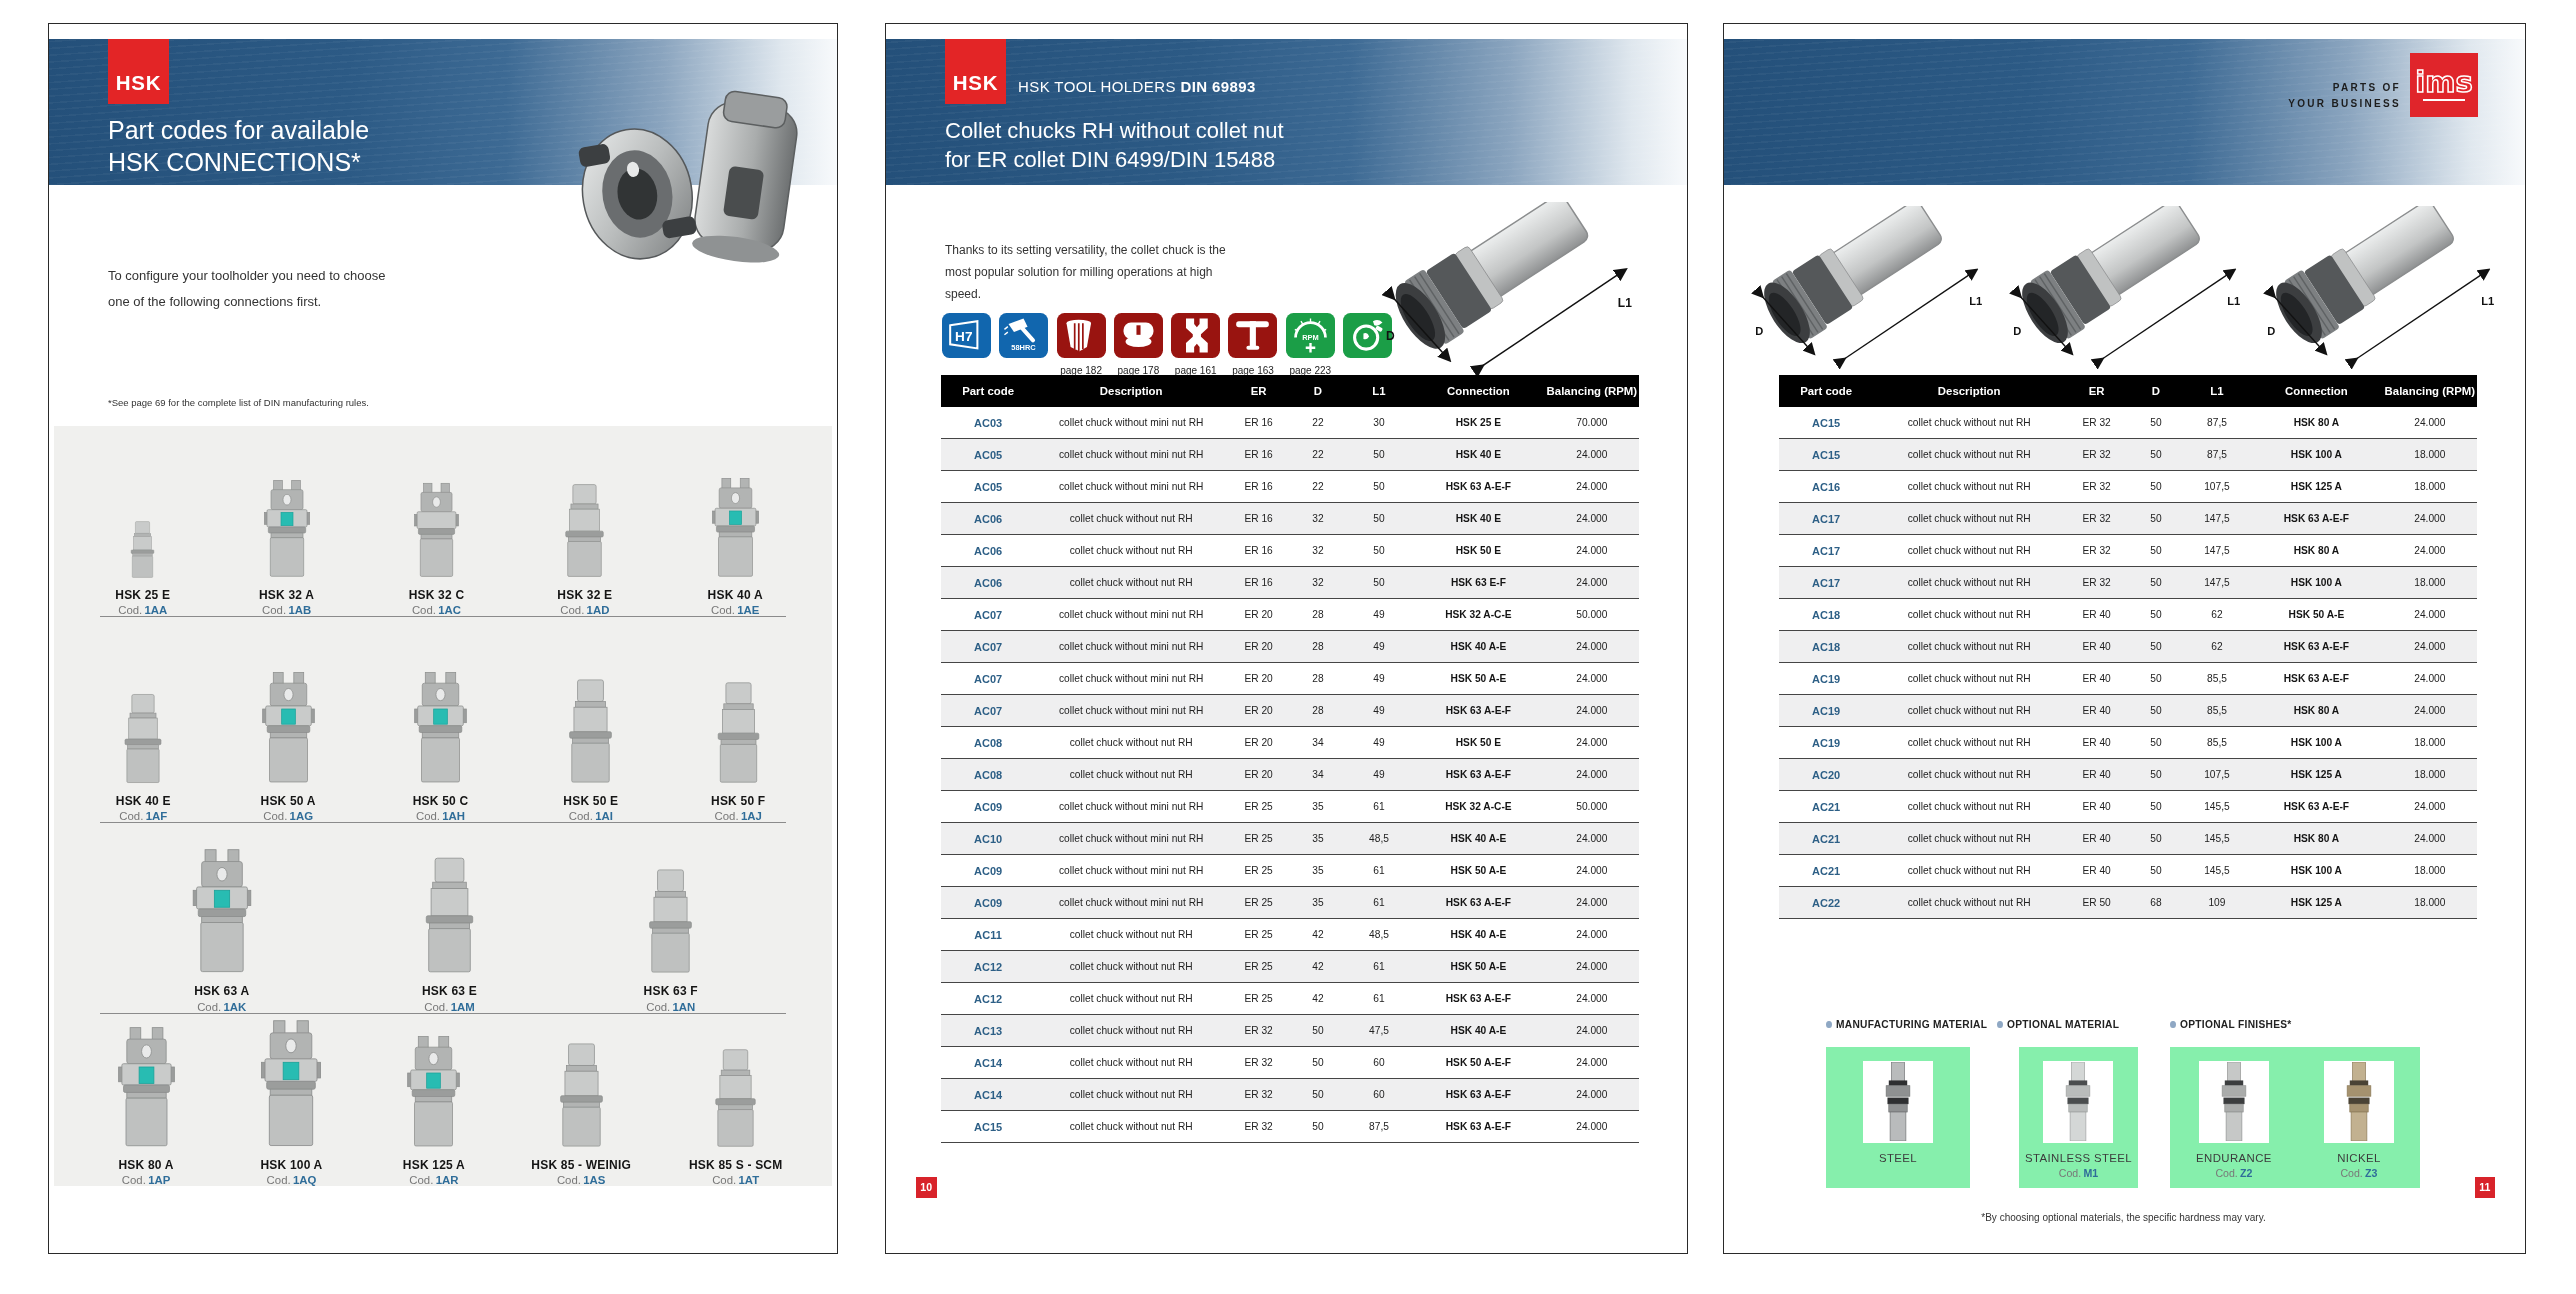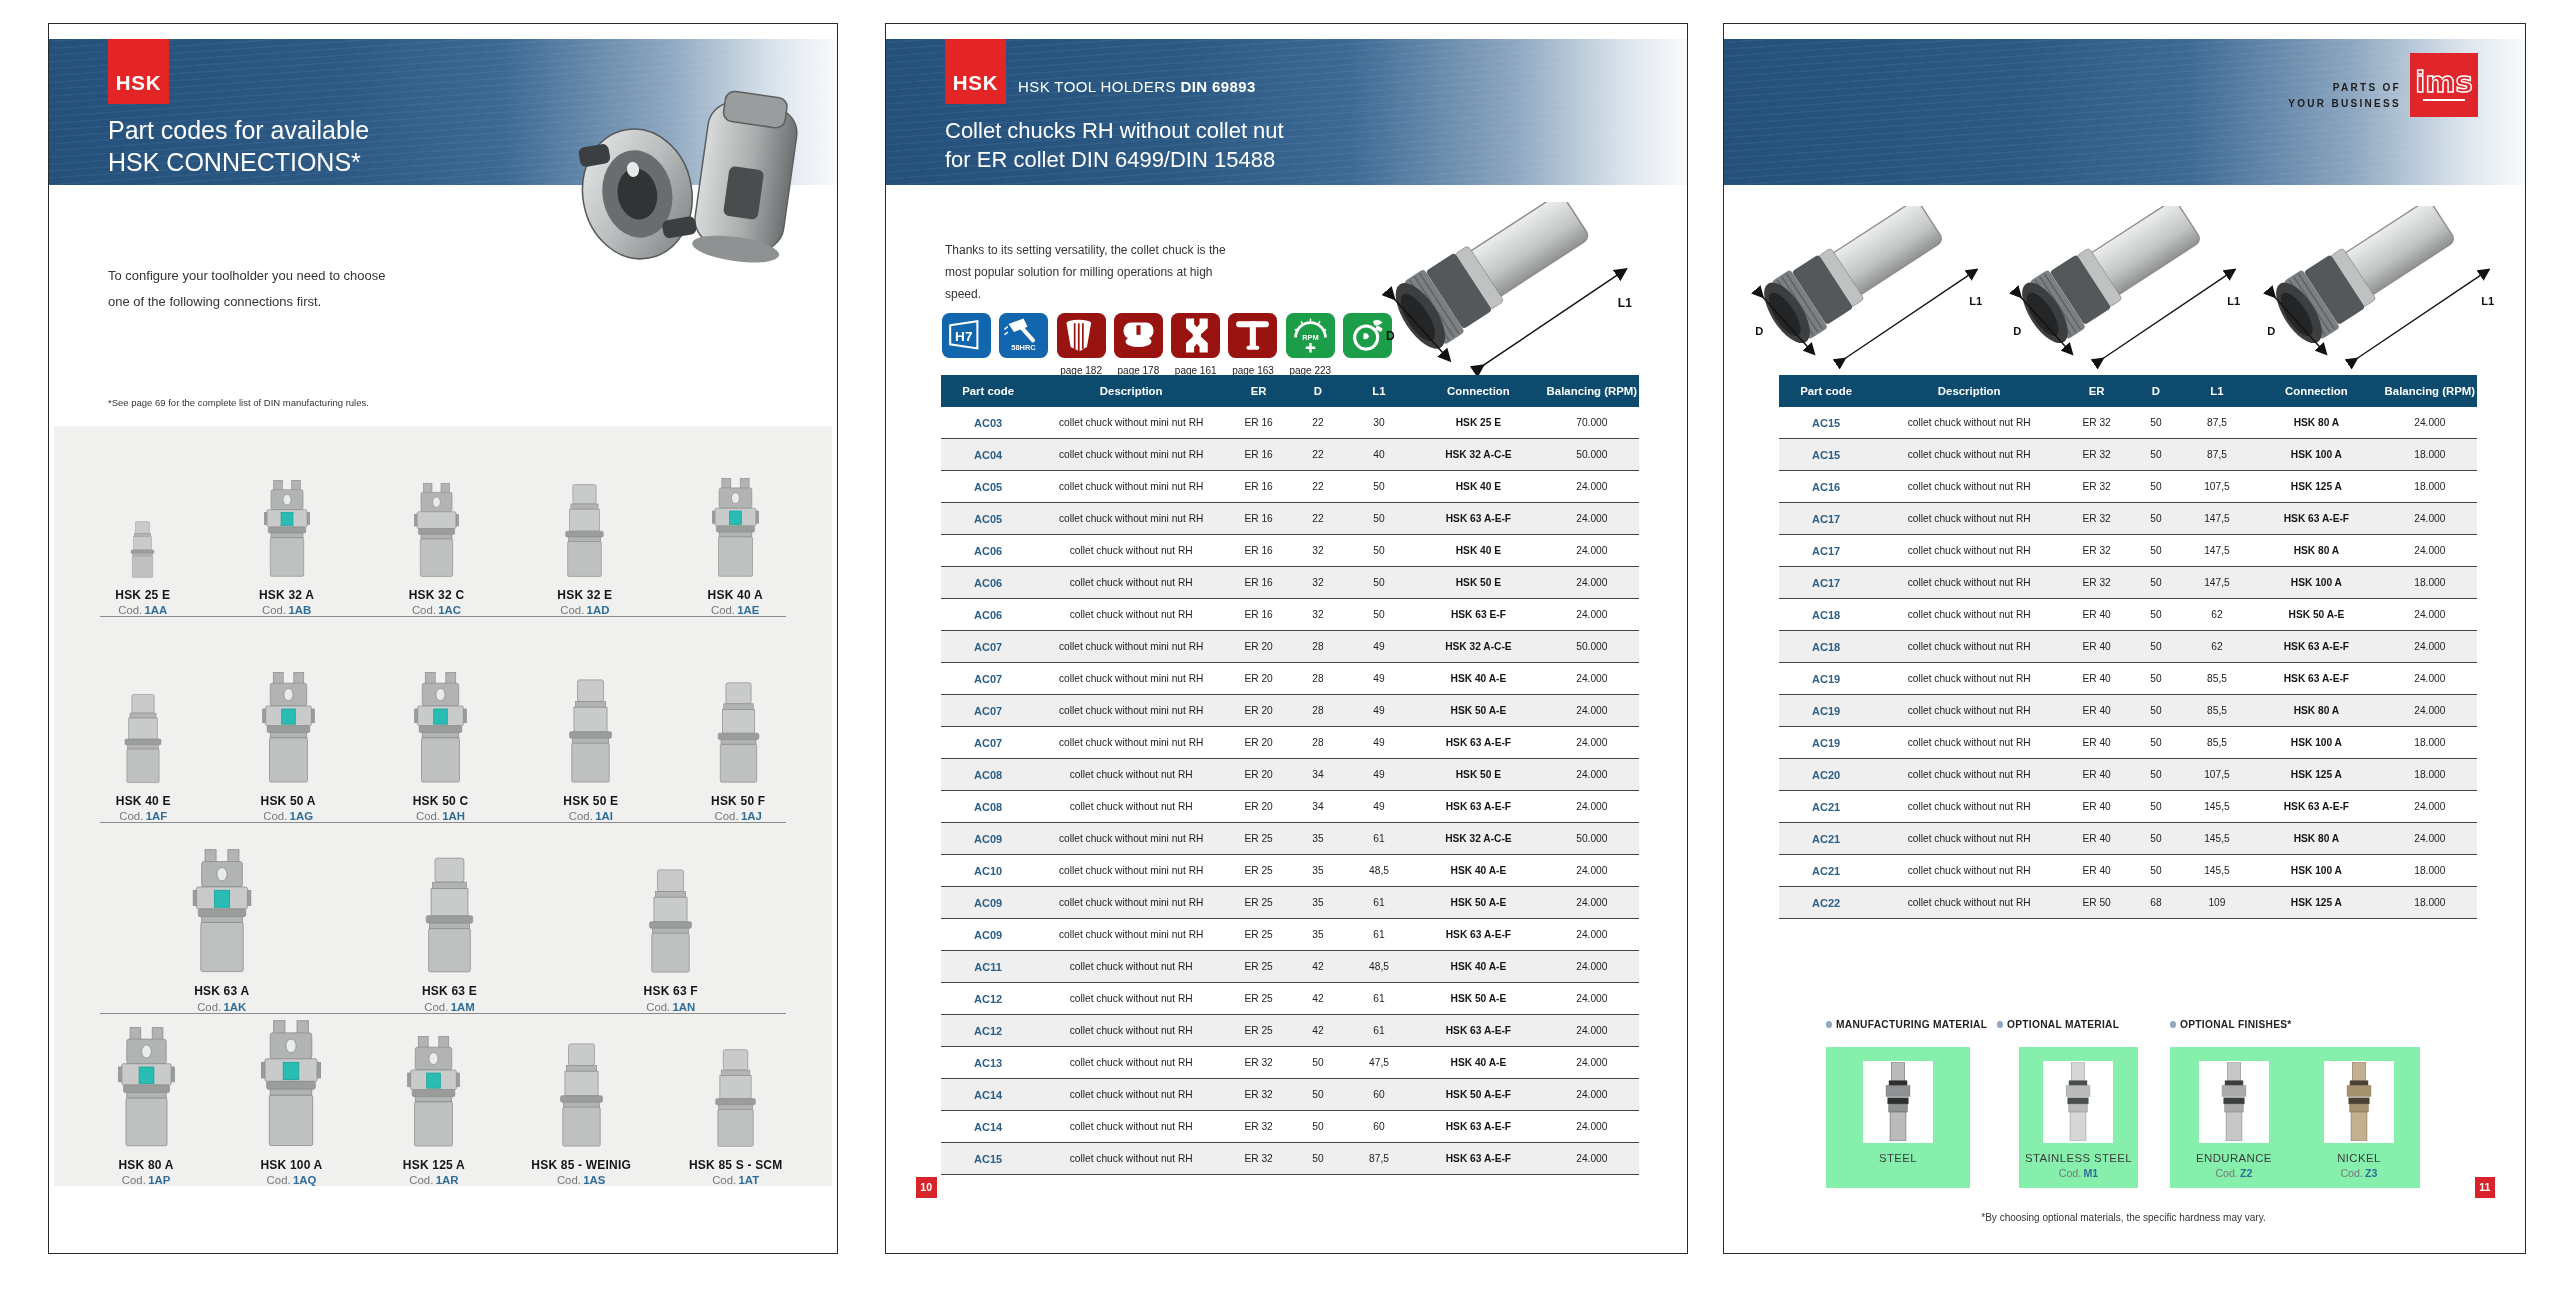--- a/index.html
+++ b/index.html
@@ -41,21 +41,21 @@
   
   .intro2{position:absolute;left:59px;top:203px;font-size:12px;line-height:1.85;color:#333;}
   .icon-strip{position:absolute;left:56px;top:287px;display:flex;gap:8.3px;}
   .icon-cell{display:flex;flex-direction:column;align-items:center;width:49px;}
   .icon-box{width:49px;height:49px;border-radius:7.6px;display:block;}
   .icon-label{font-size:10px;color:#222;margin-top:4.6px;white-space:nowrap;}
   .photo{position:absolute;}
 
   table.ptable{border-collapse:collapse;table-layout:fixed;width:100%;}
   .twrap{position:absolute;left:55px;width:698px;top:351px;}
-  .ptable th{background:#0c4a6e;color:#fff;font-size:11.4px;font-weight:bold;height:32px;text-align:center;padding:0 1.5px;}
+  .ptable th{background:#000000;color:#fff;font-size:11.4px;font-weight:bold;height:32px;text-align:center;padding:0 1.5px;}
   .ptable td{font-size:10.2px;color:#222;height:31px;text-align:center;padding:0 1.5px;overflow:hidden;white-space:nowrap;}
   .ptable tbody tr{border-bottom:1.5px solid #454545;background:#fff;}
   .ptable tbody tr:nth-child(even){background:#efeff0;}
   .ptable td.c0{color:#2d5f86;font-weight:bold;font-size:11px;}
   .ptable td.c5{font-weight:bold;color:#141414;}
 
   .pagenum{position:absolute;width:20.5px;height:20.5px;background:#d8232a;color:#fff;font-weight:bold;
            font-size:10.6px;display:flex;align-items:center;justify-content:center;}
   #page2 .pagenum{left:30px;top:1153px;}
   #page3 .pagenum{right:30px;top:1153px;}
@@ -594,29 +594,20 @@
           </thead>
           <tbody>
             <tr>
               <td class="c0">AC03</td>
               <td class="c1">collet chuck without mini nut RH</td>
               <td class="c2">ER 16</td>
               <td class="c3">22</td>
               <td class="c4">30</td>
               <td class="c5">HSK 25 E</td>
               <td class="c6">70.000</td>
-            </tr>
-            <tr>
-              <td class="c0">AC04</td>
-              <td class="c1">collet chuck without mini nut RH</td>
-              <td class="c2">ER 16</td>
-              <td class="c3">22</td>
-              <td class="c4">40</td>
-              <td class="c5">HSK 32 A-C-E</td>
-              <td class="c6">50.000</td>
             </tr>
             <tr>
               <td class="c0">AC05</td>
               <td class="c1">collet chuck without mini nut RH</td>
               <td class="c2">ER 16</td>
               <td class="c3">22</td>
               <td class="c4">50</td>
               <td class="c5">HSK 40 E</td>
               <td class="c6">24.000</td>
             </tr>

